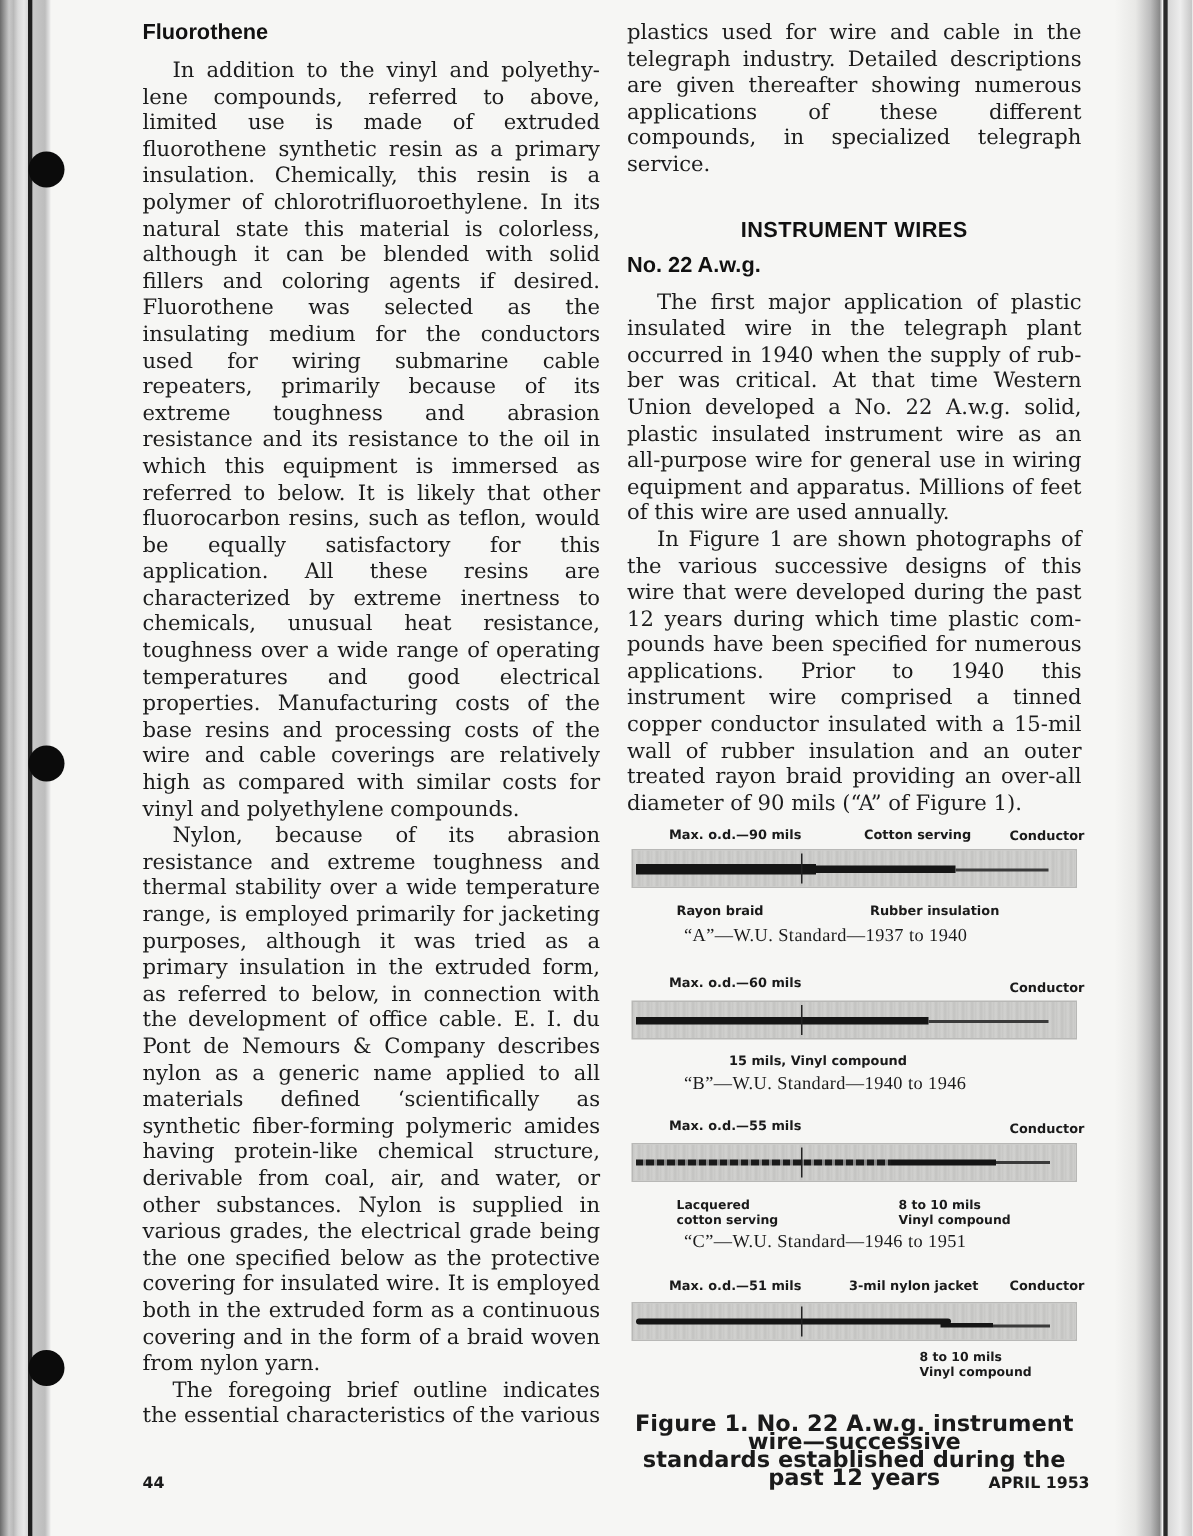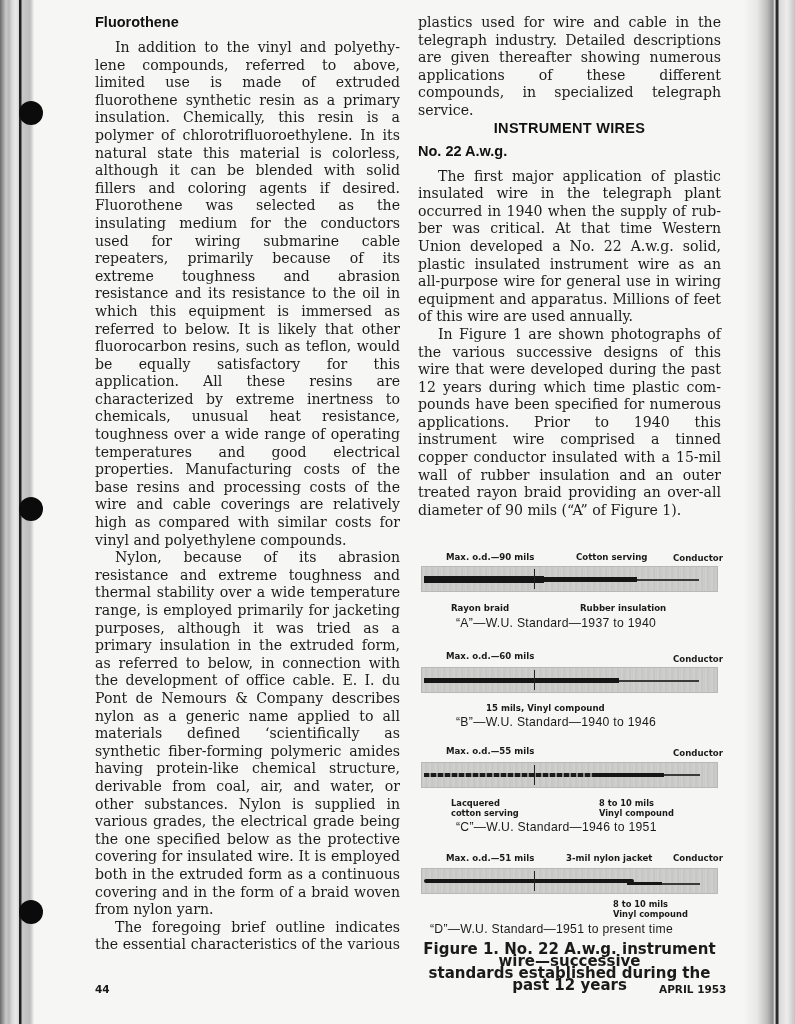--- a/index.html
+++ b/index.html
@@ -27,21 +27,21 @@
   p.indent { text-indent:20px; }
 
   .figure { position:absolute; left:418px; top:548px; width:303px; }
   .panel { position:relative; }
   .lbl { font-family:"DejaVu Sans", "Liberation Sans", sans-serif; font-weight:bold; font-size:8.6px; color:#1a1a1a; position:absolute; white-space:nowrap; }
   .strip { position:absolute; left:3px; width:295px; height:24px;
     background:repeating-linear-gradient(90deg,#c7c7c5 0px,#d2d2d0 2px,#c3c3c1 4px,#cfcfcd 6px); border:1px solid #b8b8b6; }
   .wire { position:absolute; background:#151515; }
   .cond { position:absolute; height:2px; background:#3a3a3a; }
   .tick { position:absolute; width:1px; background:#222; }
-  .caption { font-family:Liberation Sans, sans-serif; font-size:12.2px; color:#1a1a1a; position:absolute; white-space:nowrap; letter-spacing:0.3px; }
+  .caption { font-family:Liberation Serif, serif; font-size:12.2px; color:#1a1a1a; position:absolute; white-space:nowrap; letter-spacing:0.3px; }
   .fig-caption { font-family:"DejaVu Sans", "Liberation Sans", sans-serif; font-weight:bold; font-size:15px; text-align:center; line-height:12px; position:absolute; left:0; width:303px; top:395px; color:#1a1a1a; }
 
   .footer { position:absolute; top:983px; font-family:"DejaVu Sans", "Liberation Sans", sans-serif; font-weight:bold; font-size:10.5px; color:#1a1a1a; }
 </style>
 </head>
 <body>
 
 <div class="spine"></div>
 <div class="hole" style="top:101px"></div>
 <div class="hole" style="top:497px"></div>
@@ -50,21 +50,21 @@
 
 <div class="col left">
   <h3 class="head" style="margin-bottom:9px">Fluorothene</h3>
   <p class="body indent">In addition to the vinyl and polyethy­lene compounds, referred to above, limited use is made of extruded fluorothene syn­thetic resin as a primary insulation. Chem­ically, this resin is a polymer of chloro­trifluoroethylene. In its natural state this material is colorless, although it can be blended with solid fillers and coloring agents if desired. Fluorothene was selected as the insulating medium for the conduc­tors used for wiring submarine cable repeaters, primarily because of its extreme toughness and abrasion resistance and its resistance to the oil in which this equip­ment is immersed as referred to below. It is likely that other fluorocarbon resins, such as teflon, would be equally satisfac­tory for this application. All these resins are characterized by extreme inertness to chemicals, unusual heat resistance, tough­ness over a wide range of operating tem­peratures and good electrical properties. Manufacturing costs of the base resins and processing costs of the wire and cable coverings are relatively high as compared with similar costs for vinyl and poly­ethylene compounds.</p>
   <p class="body indent">Nylon, because of its abrasion resistance and extreme toughness and thermal sta­bility over a wide temperature range, is employed primarily for jacketing pur­poses, although it was tried as a primary insulation in the extruded form, as re­ferred to below, in connection with the development of office cable. E. I. du Pont de Nemours &amp; Company describes nylon as a generic name applied to all materials defined ‘scientifically as synthetic fiber-forming polymeric amides having protein-like chemical structure, derivable from coal, air, and water, or other substances. Nylon is supplied in various grades, the electrical grade being the one specified below as the protective covering for insu­lated wire. It is employed both in the extruded form as a continuous covering and in the form of a braid woven from nylon yarn.</p>
   <p class="body indent" style="text-align-last:justify">The foregoing brief outline indicates the essential characteristics of the various</p>
 </div>
 
 <div class="col right">
   <p class="body">plastics used for wire and cable in the telegraph industry. Detailed descriptions are given thereafter showing numerous applications of these different compounds, in specialized telegraph service.</p>
-  <h3 class="head center-head" style="margin-bottom:7px">INSTRUMENT WIRES</h3>
+  <h3 class="head center-head" style="margin-top:26px;margin-bottom:7px">INSTRUMENT WIRES</h3>
   <h3 class="head" style="margin-bottom:9px">No. 22 A.w.g.</h3>
   <p class="body indent">The first major application of plastic insulated wire in the telegraph plant occurred in 1940 when the supply of rub­ber was critical. At that time Western Union developed a No. 22 A.w.g. solid, plastic insulated instrument wire as an all-purpose wire for general use in wiring equipment and apparatus. Millions of feet of this wire are used annually.</p>
   <p class="body indent">In Figure 1 are shown photographs of the various successive designs of this wire that were developed during the past 12 years during which time plastic com­pounds have been specified for numerous applications. Prior to 1940 this instrument wire comprised a tinned copper conductor insulated with a 15-mil wall of rubber insulation and an outer treated rayon braid providing an over-all diameter of 90 mils (“A” of Figure 1).</p>
 </div>
 
 <div class="figure">
 
   <div class="panel" style="position:absolute;top:0;left:0;width:303px;height:92px;">
     <span class="lbl" style="left:28px;top:4px">Max. o.d.—90 mils</span>
     <span class="lbl" style="left:158px;top:4px">Cotton serving</span>
@@ -113,21 +113,20 @@
     <span class="lbl" style="left:148px;top:7px">3-mil nylon jacket</span>
     <span class="lbl" style="left:255px;top:7px">Conductor</span>
     <div class="strip" style="top:22px">
       <div class="wire" style="left:2px;top:10px;width:210px;height:4px;border-radius:2px"></div>
       <div class="wire" style="left:205px;top:13px;width:35px;height:3px"></div>
       <div class="cond" style="left:240px;top:14px;width:38px"></div>
       <div class="tick" style="left:112px;top:2px;height:20px"></div>
     </div>
     <span class="lbl" style="left:195px;top:53px;font-size:8.3px;line-height:10px">8 to 10 mils</span>
     <span class="lbl" style="left:195px;top:63px;font-size:8.3px;line-height:10px">Vinyl compound</span>
-    <span class="caption" style="left:12px;top:76px">“D”—W.U. Standard—1951 to present time</span>
   </div>
 
   <div class="fig-caption">
     <div>Figure 1.  No. 22 A.w.g. instrument wire—successive</div>
     <div>standards established during the past 12 years</div>
   </div>
 </div>
 
 <div class="footer" style="left:95px">44</div>
 <div class="footer" style="left:659px">APRIL 1953</div>

